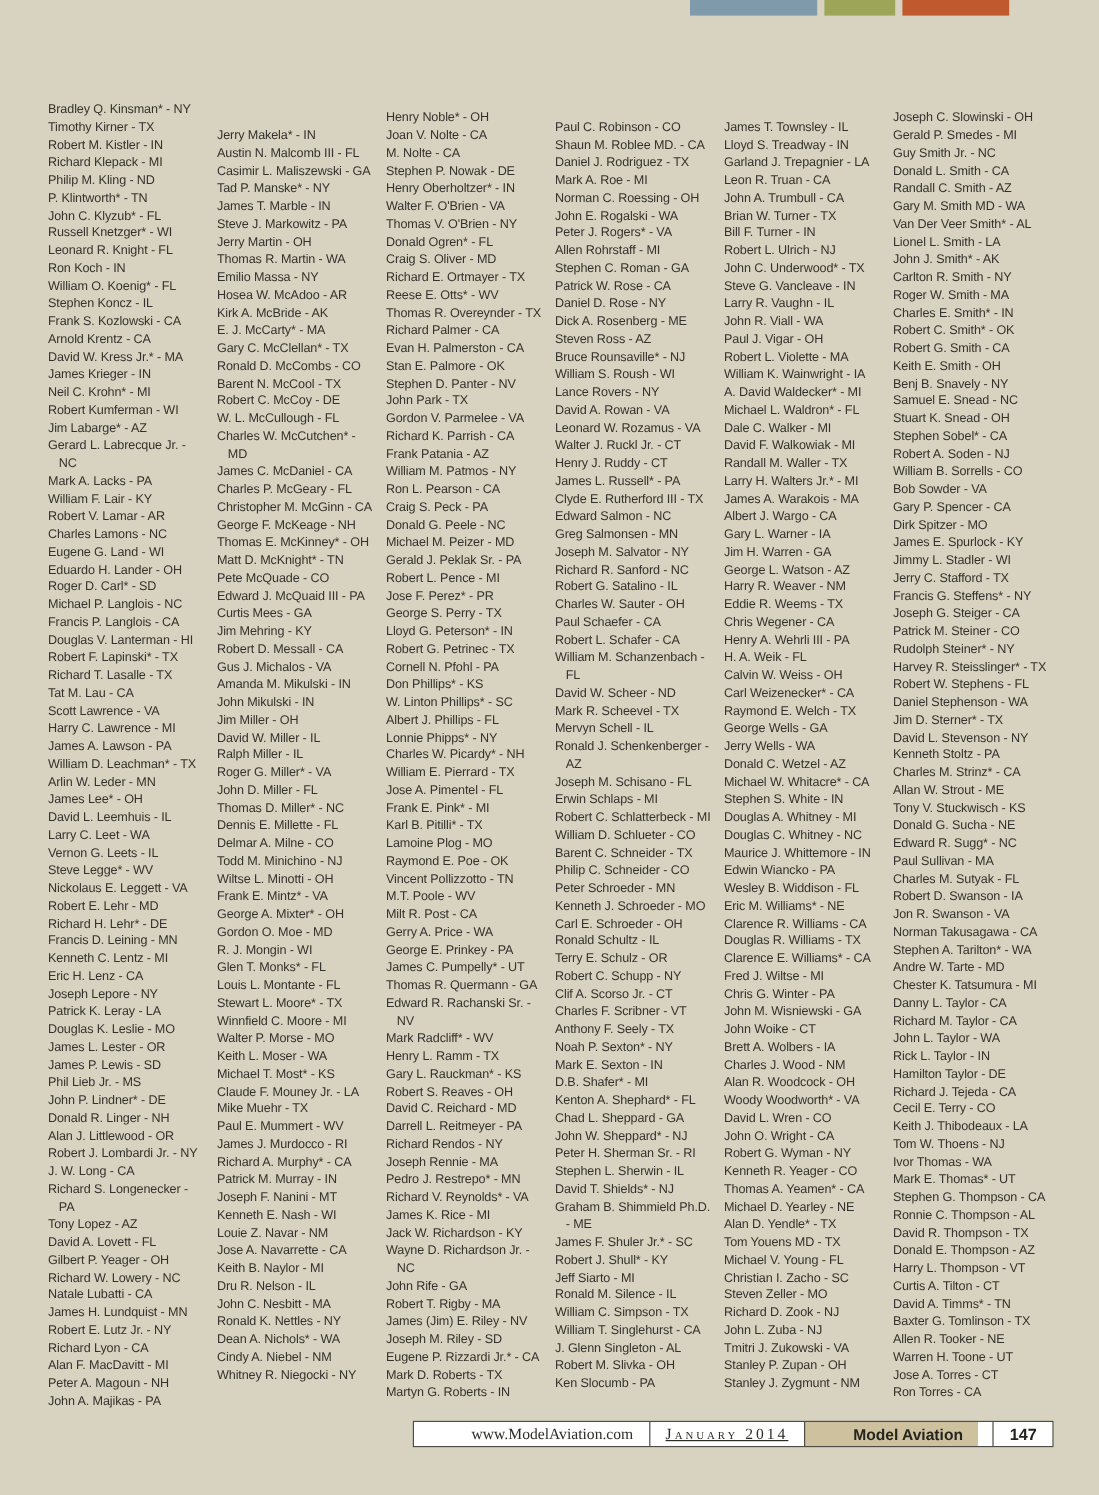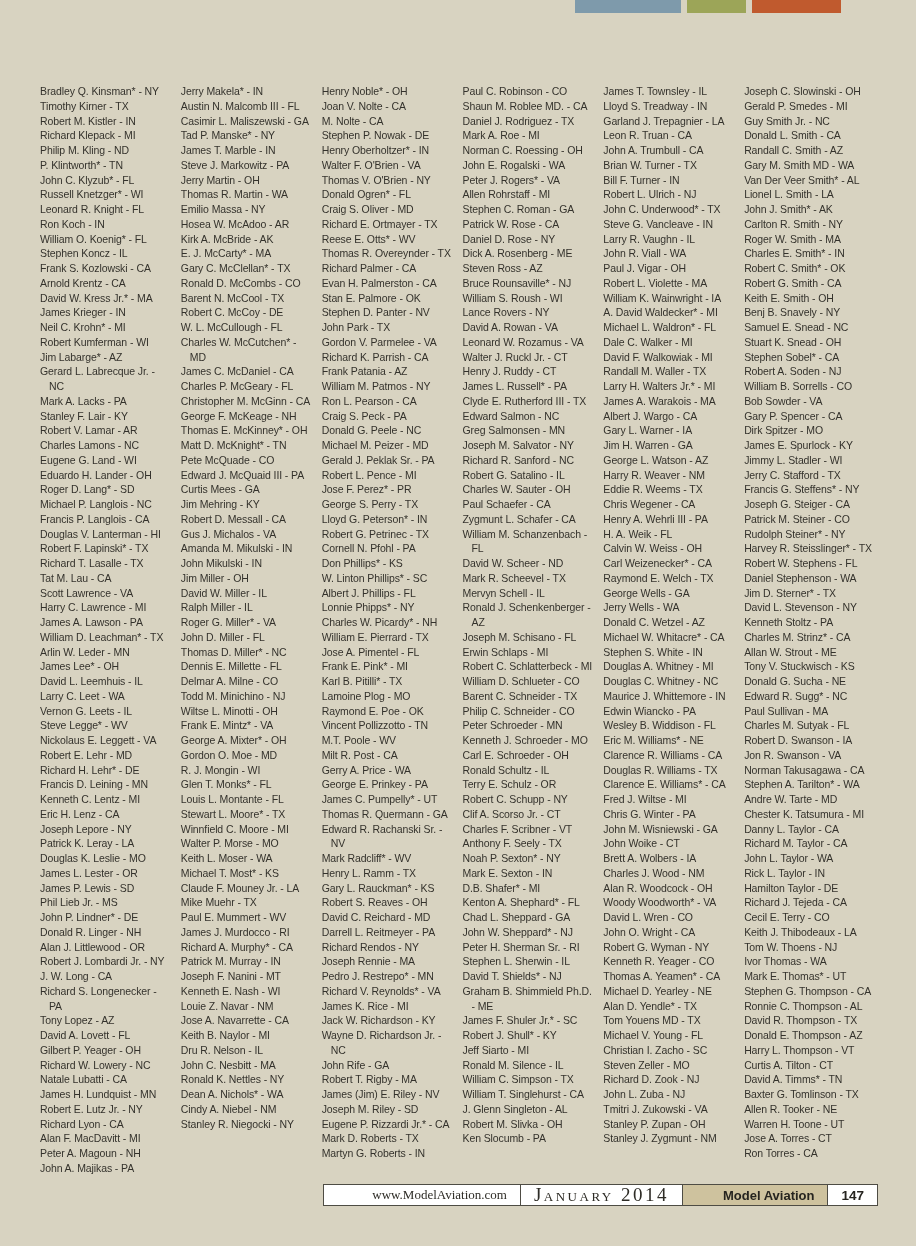--- a/index.html
+++ b/index.html
@@ -11,40 +11,40 @@
     font-family:"Liberation Sans", sans-serif;
     color:#34322c; overflow:hidden;
   }
   .bar { position:absolute; top:0; height:13px; }
   .bar-blue   { left:575px; width:106px; }
   .bar-green  { left:687px; width:59px; }
   .bar-orange { left:752px; width:89px; }
 
   .columns {
     position:absolute; left:40px; top:84px;
-    display:flex; gap:9px; width:836px;
+    display:flex; gap:9px; width:836px;align-items:center;
   }
   .col { width:132px; }
   .entry {
     font-size:10.5px; line-height:14.75px;
     padding-left:9px; text-indent:-9px;
     letter-spacing:-0.1px;
     white-space:normal;
   }
 
   .footer {
     position:absolute; top:1184px; right:38px; height:22px;
     display:flex; align-items:stretch;
     border:1px solid #4e4c44; background:#ffffff;
   }
   .footer .cell { display:flex; align-items:center; padding:0 13px; white-space:nowrap; }
   .cell.url   { font-family:"Liberation Serif", serif; font-size:13px; color:#2e2c26;padding-left:48px; }
-  .cell.issue { font-family:"Liberation Serif", serif; font-size:19px; font-variant:small-caps; letter-spacing:2.5px; border-left:1px solid #4e4c44; color:#2e2c26; }
+  .cell.issue { font-family:"Liberation Serif", serif; font-size:13px; font-variant:small-caps; letter-spacing:2.5px; border-left:1px solid #4e4c44; color:#2e2c26;text-decoration:underline; }
   .cell.mag   { font-weight:bold; font-size:13px; border-left:1px solid #4e4c44; color:#26241f; }
-  .cell.pagenum { font-weight:bold; font-size:13.5px; border-left:1px solid #4e4c44; color:#26241f; }
+  .cell.pagenum { font-weight:bold; font-size:13.5px; border-left:1px solid #4e4c44; color:#26241f;margin-left:12px; }
 </style>
 </head>
 <body>
 
 <div class="page">
 
   <div>
     <div class="bar bar-blue" style="background: rgb(126, 154, 171);"></div>
     <div class="bar bar-green" style="background: rgb(156, 165, 88);"></div>
     <div class="bar bar-orange" style="background: rgb(192, 90, 46);"></div>
@@ -66,26 +66,26 @@
         <div class="entry">Stephen Koncz - IL</div>
         <div class="entry">Frank S. Kozlowski - CA</div>
         <div class="entry">Arnold Krentz - CA</div>
         <div class="entry">David W. Kress Jr.* - MA</div>
         <div class="entry">James Krieger - IN</div>
         <div class="entry">Neil C. Krohn* - MI</div>
         <div class="entry">Robert Kumferman - WI</div>
         <div class="entry">Jim Labarge* - AZ</div>
         <div class="entry">Gerard L. Labrecque Jr. - NC</div>
         <div class="entry">Mark A. Lacks - PA</div>
-        <div class="entry">Stanley F. Lair - KY</div>
+        <div class="entry">William F. Lair - KY</div>
         <div class="entry">Robert V. Lamar - AR</div>
         <div class="entry">Charles Lamons - NC</div>
         <div class="entry">Eugene G. Land - WI</div>
         <div class="entry">Eduardo H. Lander - OH</div>
-        <div class="entry">Roger D. Lang* - SD</div>
+        <div class="entry">Roger D. Carl* - SD</div>
         <div class="entry">Michael P. Langlois - NC</div>
         <div class="entry">Francis P. Langlois - CA</div>
         <div class="entry">Douglas V. Lanterman - HI</div>
         <div class="entry">Robert F. Lapinski* - TX</div>
         <div class="entry">Richard T. Lasalle - TX</div>
         <div class="entry">Tat M. Lau - CA</div>
         <div class="entry">Scott Lawrence - VA</div>
         <div class="entry">Harry C. Lawrence - MI</div>
         <div class="entry">James A. Lawson - PA</div>
         <div class="entry">William D. Leachman* - TX</div>
@@ -188,21 +188,21 @@
         <div class="entry">Joseph F. Nanini - MT</div>
         <div class="entry">Kenneth E. Nash - WI</div>
         <div class="entry">Louie Z. Navar - NM</div>
         <div class="entry">Jose A. Navarrette - CA</div>
         <div class="entry">Keith B. Naylor - MI</div>
         <div class="entry">Dru R. Nelson - IL</div>
         <div class="entry">John C. Nesbitt - MA</div>
         <div class="entry">Ronald K. Nettles - NY</div>
         <div class="entry">Dean A. Nichols* - WA</div>
         <div class="entry">Cindy A. Niebel - NM</div>
-        <div class="entry">Stanley R. Niegocki - NY</div>
+        <div class="entry">Whitney R. Niegocki - NY</div>
       </div>
     <div class="col">
         <div class="entry">Henry Noble* - OH</div>
         <div class="entry">Joan V. Nolte - CA</div>
         <div class="entry">M. Nolte - CA</div>
         <div class="entry">Stephen P. Nowak - DE</div>
         <div class="entry">Henry Oberholtzer* - IN</div>
         <div class="entry">Walter F. O'Brien - VA</div>
         <div class="entry">Thomas V. O'Brien - NY</div>
         <div class="entry">Donald Ogren* - FL</div>
@@ -293,21 +293,21 @@
         <div class="entry">Henry J. Ruddy - CT</div>
         <div class="entry">James L. Russell* - PA</div>
         <div class="entry">Clyde E. Rutherford III - TX</div>
         <div class="entry">Edward Salmon - NC</div>
         <div class="entry">Greg Salmonsen - MN</div>
         <div class="entry">Joseph M. Salvator - NY</div>
         <div class="entry">Richard R. Sanford - NC</div>
         <div class="entry">Robert G. Satalino - IL</div>
         <div class="entry">Charles W. Sauter - OH</div>
         <div class="entry">Paul Schaefer - CA</div>
-        <div class="entry">Zygmunt L. Schafer - CA</div>
+        <div class="entry">Robert L. Schafer - CA</div>
         <div class="entry">William M. Schanzenbach - FL</div>
         <div class="entry">David W. Scheer - ND</div>
         <div class="entry">Mark R. Scheevel - TX</div>
         <div class="entry">Mervyn Schell - IL</div>
         <div class="entry">Ronald J. Schenkenberger - AZ</div>
         <div class="entry">Joseph M. Schisano - FL</div>
         <div class="entry">Erwin Schlaps - MI</div>
         <div class="entry">Robert C. Schlatterbeck - MI</div>
         <div class="entry">William D. Schlueter - CO</div>
         <div class="entry">Barent C. Schneider - TX</div>

